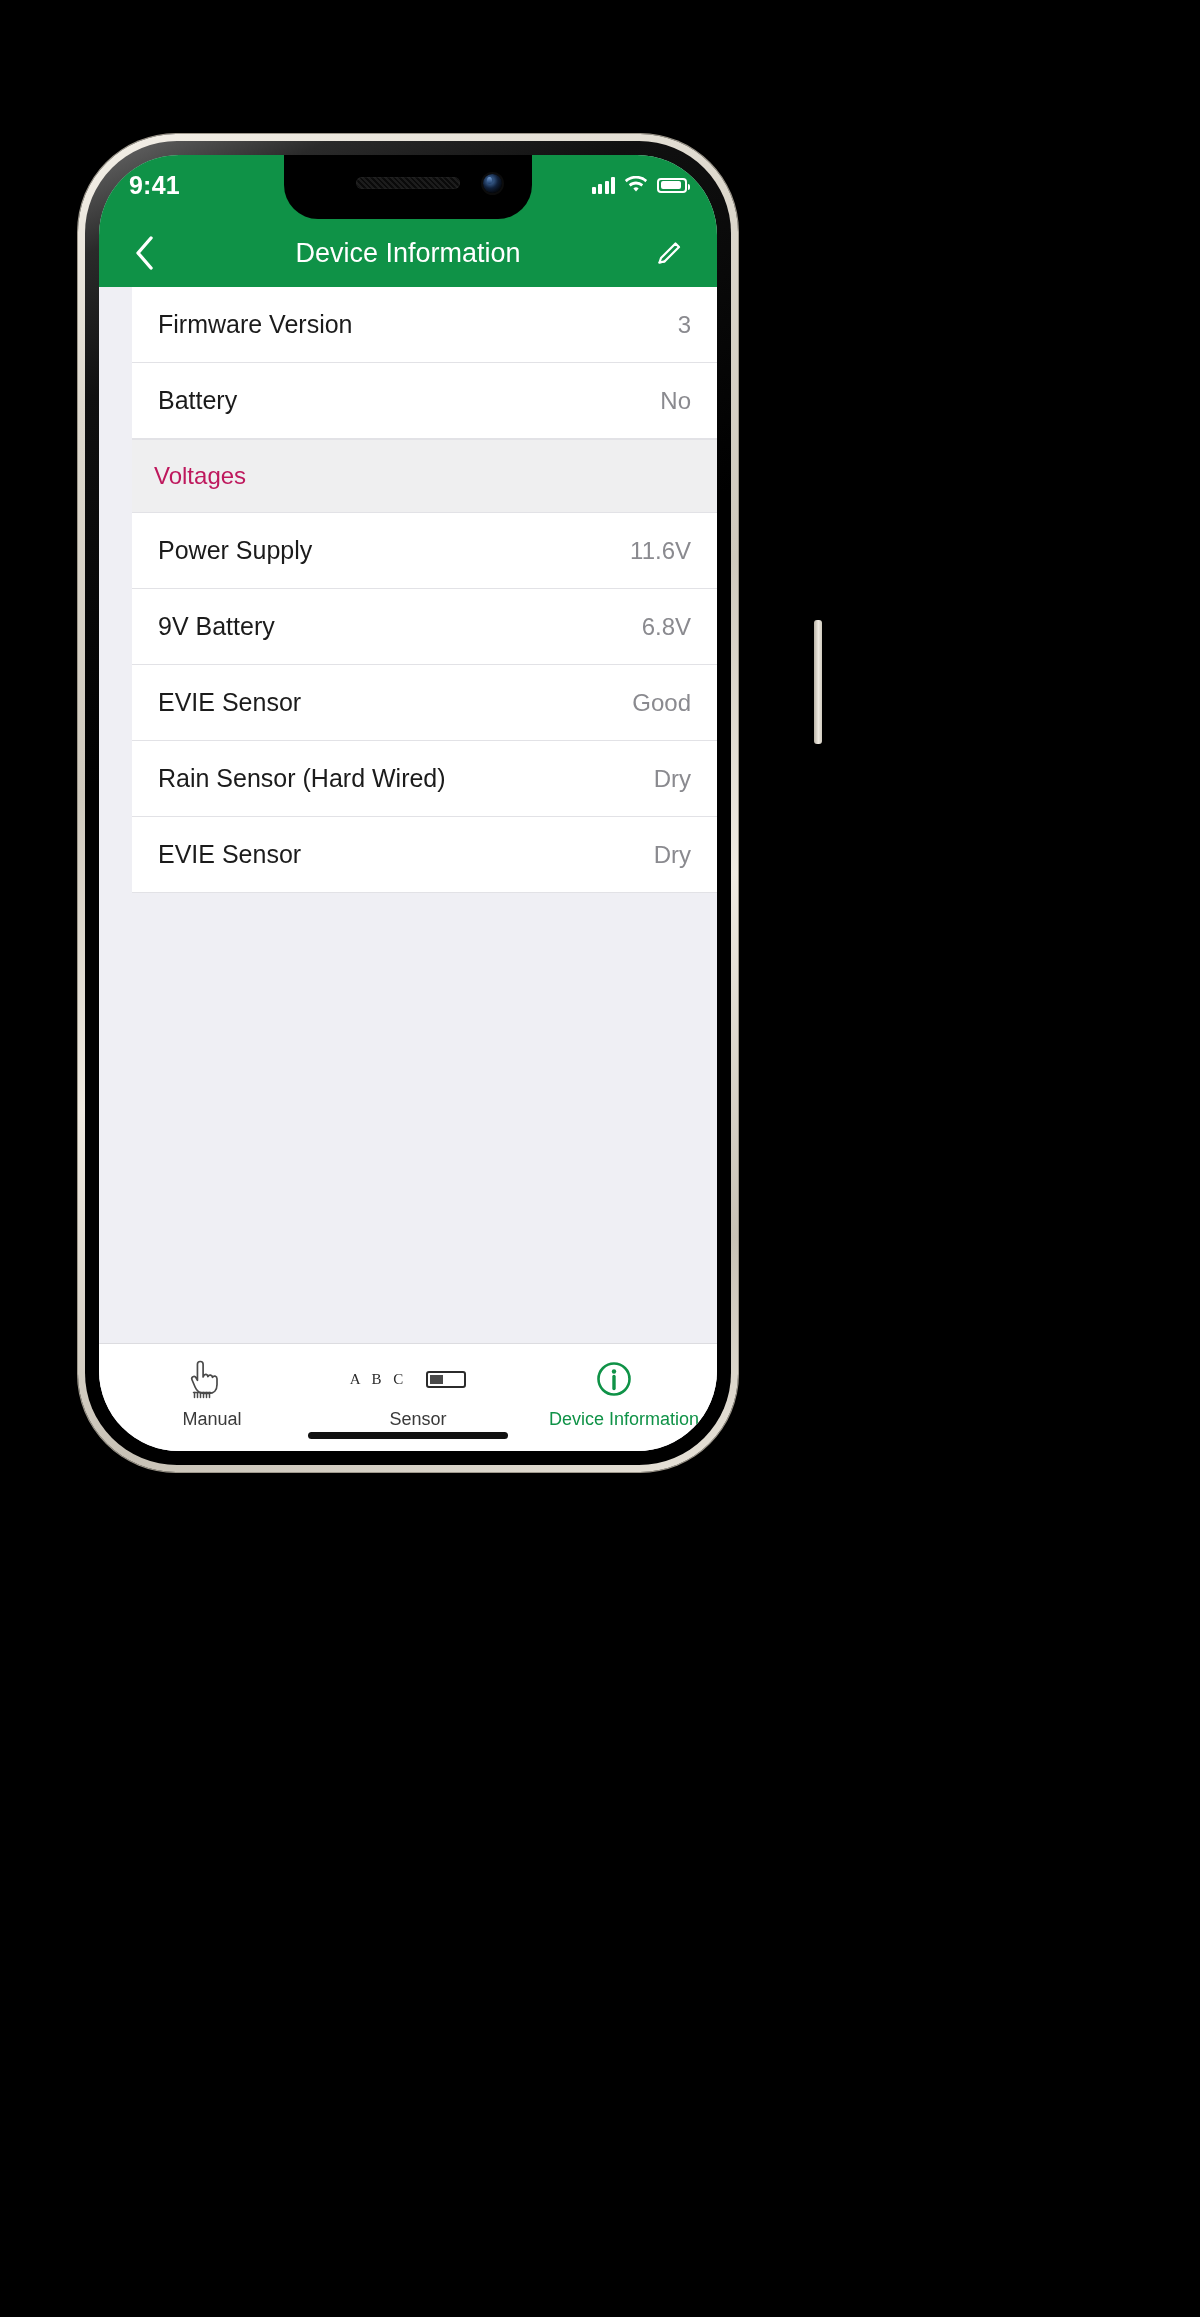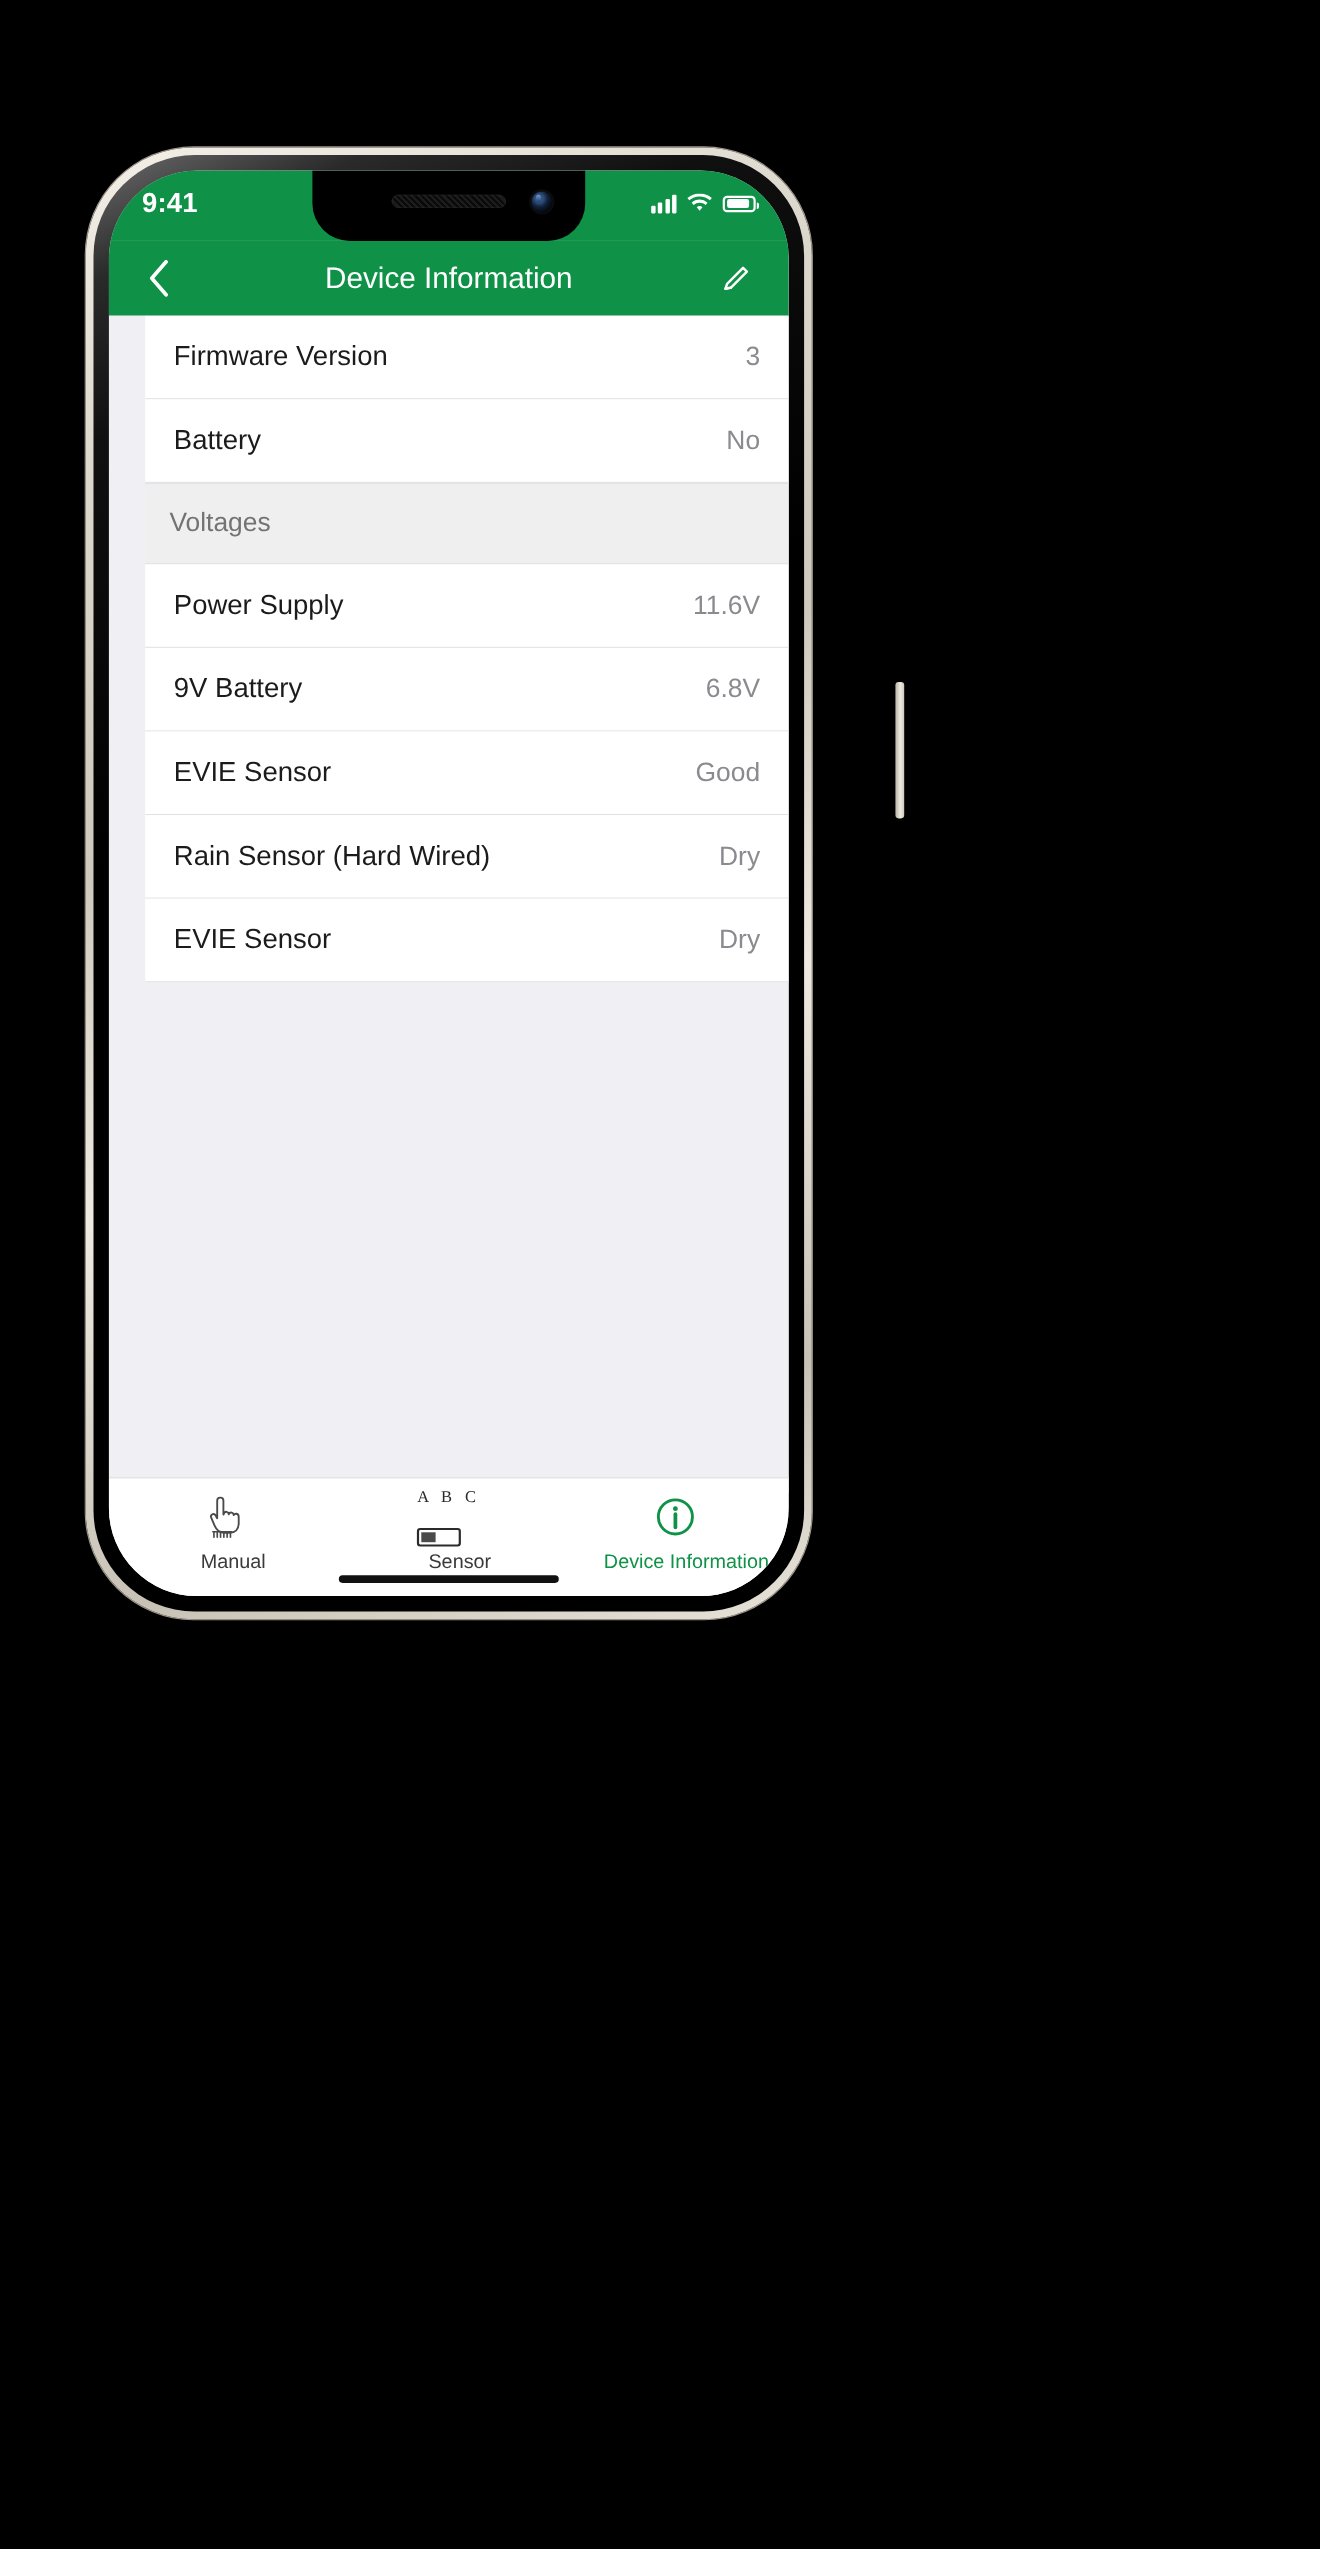--- a/index.html
+++ b/index.html
@@ -88,34 +88,34 @@
   
   .content{background:#efeff4;height:1070px;position:relative;overflow:hidden;padding-left:33px;}
   .row{
     background:#fff;height:76px;display:flex;align-items:center;
     padding:0 26px;box-sizing:border-box;border-bottom:1px solid #e2e2e6;
   }
   .row .label{font-size:25px;color:#1b1b1b;}
   .row .value{margin-left:auto;font-size:24px;color:#8a8a8f;}
   .section-head{
     background:#efeff0;height:74px;display:flex;align-items:center;
-    padding:0 22px;box-sizing:border-box;font-size:24px;color:#737373;
+    padding:0 22px;box-sizing:border-box;font-size:24px;color:#be185d;
     border-top:1px solid #e2e2e6;border-bottom:1px solid #e2e2e6;
   }
 
   
   .tabbar{
     position:absolute;left:0;right:0;bottom:0;height:108px;background:#fff;
     border-top:1px solid #dcdce0;display:flex;align-items:flex-start;padding-top:12px;box-sizing:border-box;
   }
   .tab{flex:1;display:flex;flex-direction:column;align-items:center;gap:7px;cursor:pointer;}
   .tab .tab-label{font-size:18px;color:#3a3a3a;margin-left:20px;}
   .tab.active .tab-label{color:#0f9247;}
   .tab-icon{height:46px;display:flex;align-items:center;justify-content:center;}
-  .abc{display:flex;flex-direction:column;align-items:flex-start;gap:19px;}
+  .abc{display:flex;flex-direction:row;align-items:flex-end;gap:19px;}
   .abc-letters{font-size:15px;letter-spacing:4px;color:#2b2b2b;font-family:"Liberation Serif",serif;}
   .abc-switch{width:40px;height:17px;border:2px solid #2b2b2b;border-radius:3px;display:flex;align-items:center;padding:2px;box-sizing:border-box;}
   .abc-switch i{display:block;width:13px;height:100%;background:#4a4a4a;}
   .home-ind{
     position:absolute;left:50%;transform:translateX(-50%);bottom:12px;
     width:200px;height:7px;border-radius:4px;background:#111;
   }
 </style>
 </head>
 <body>

